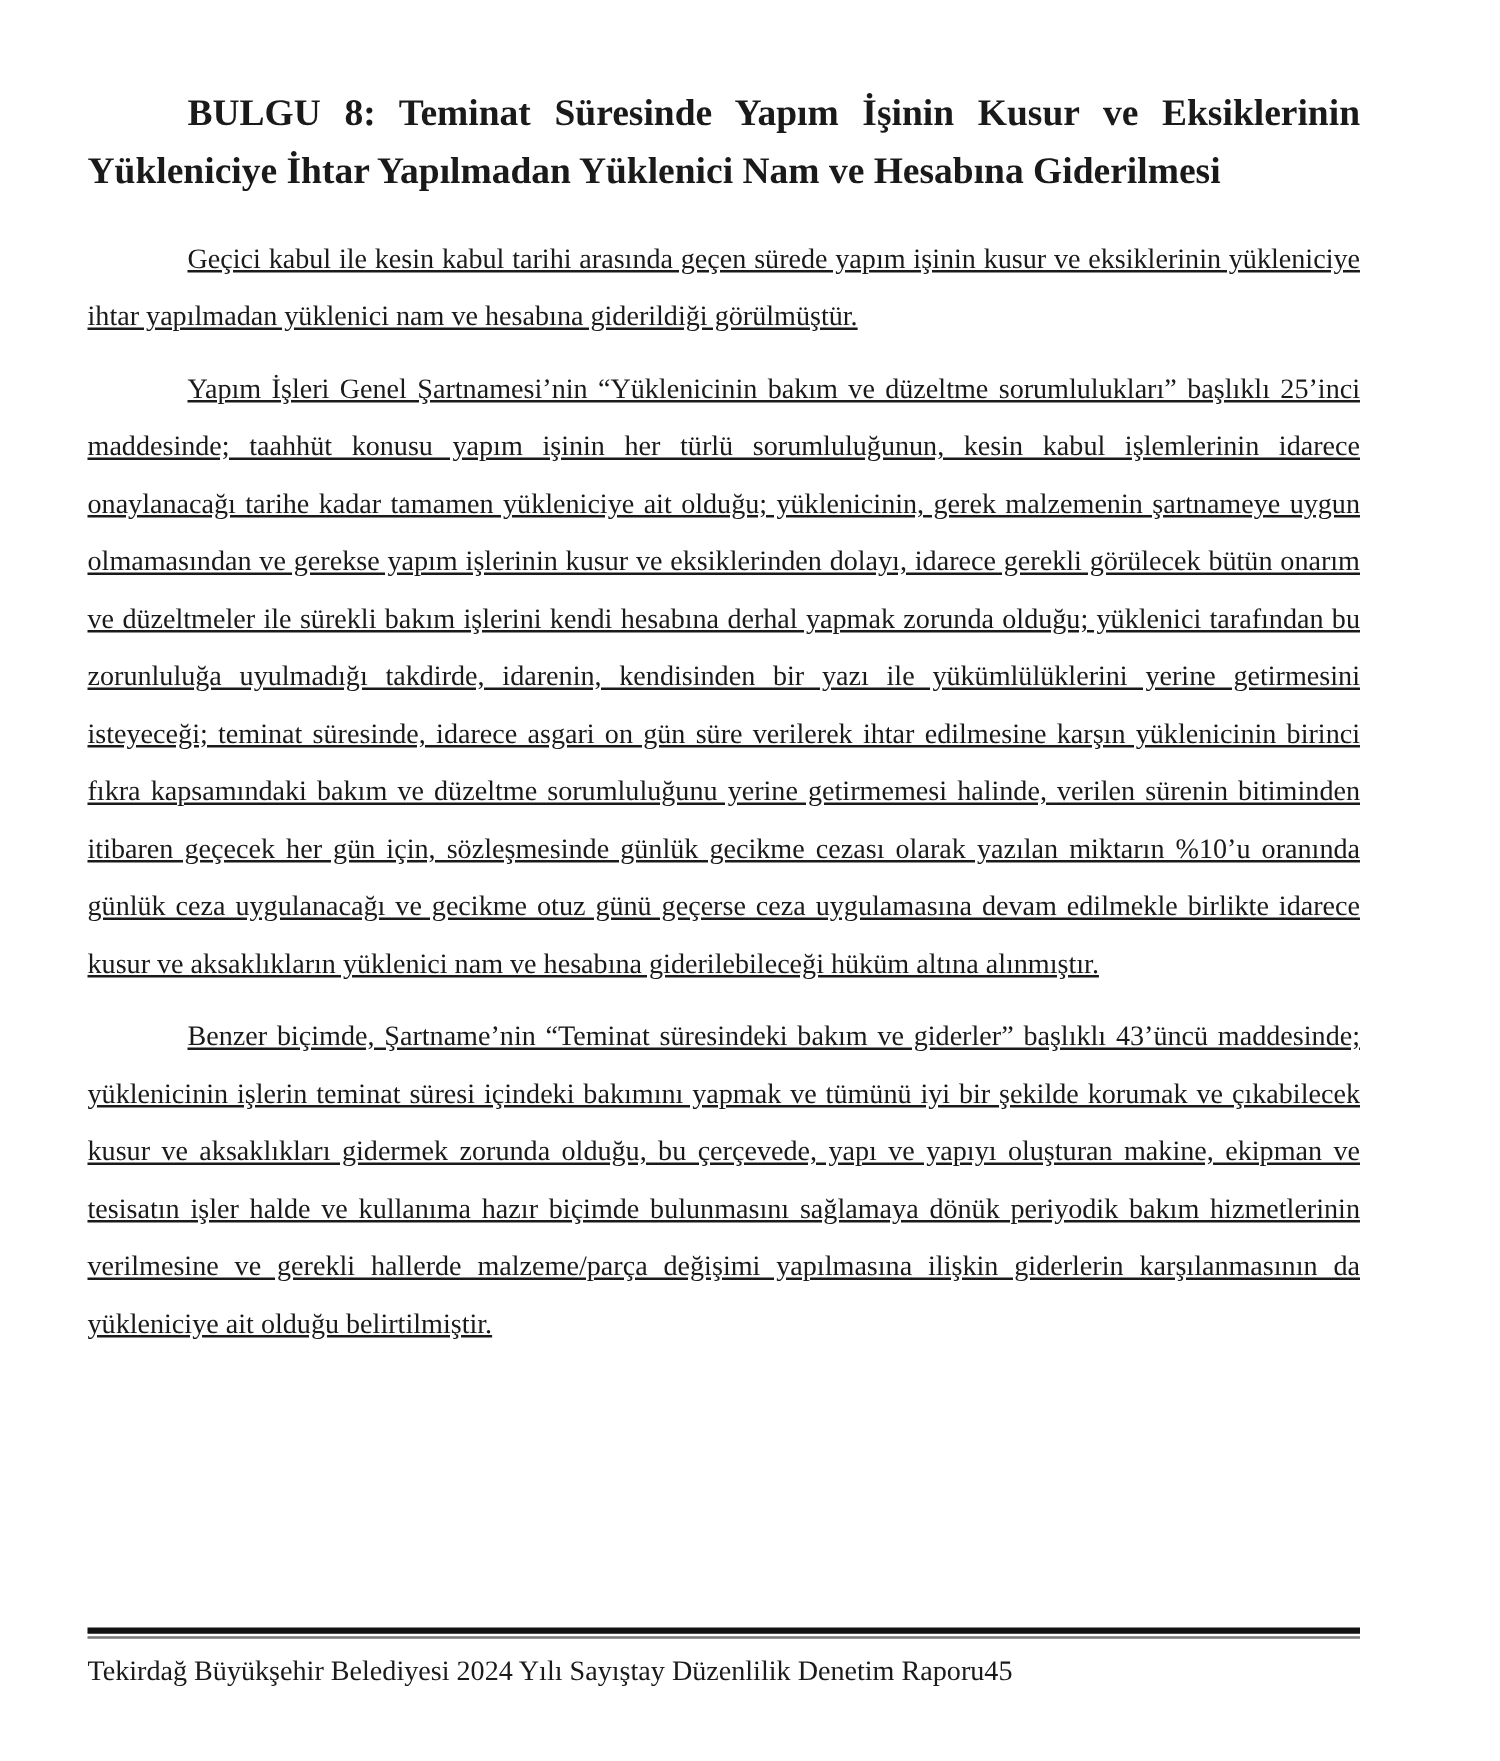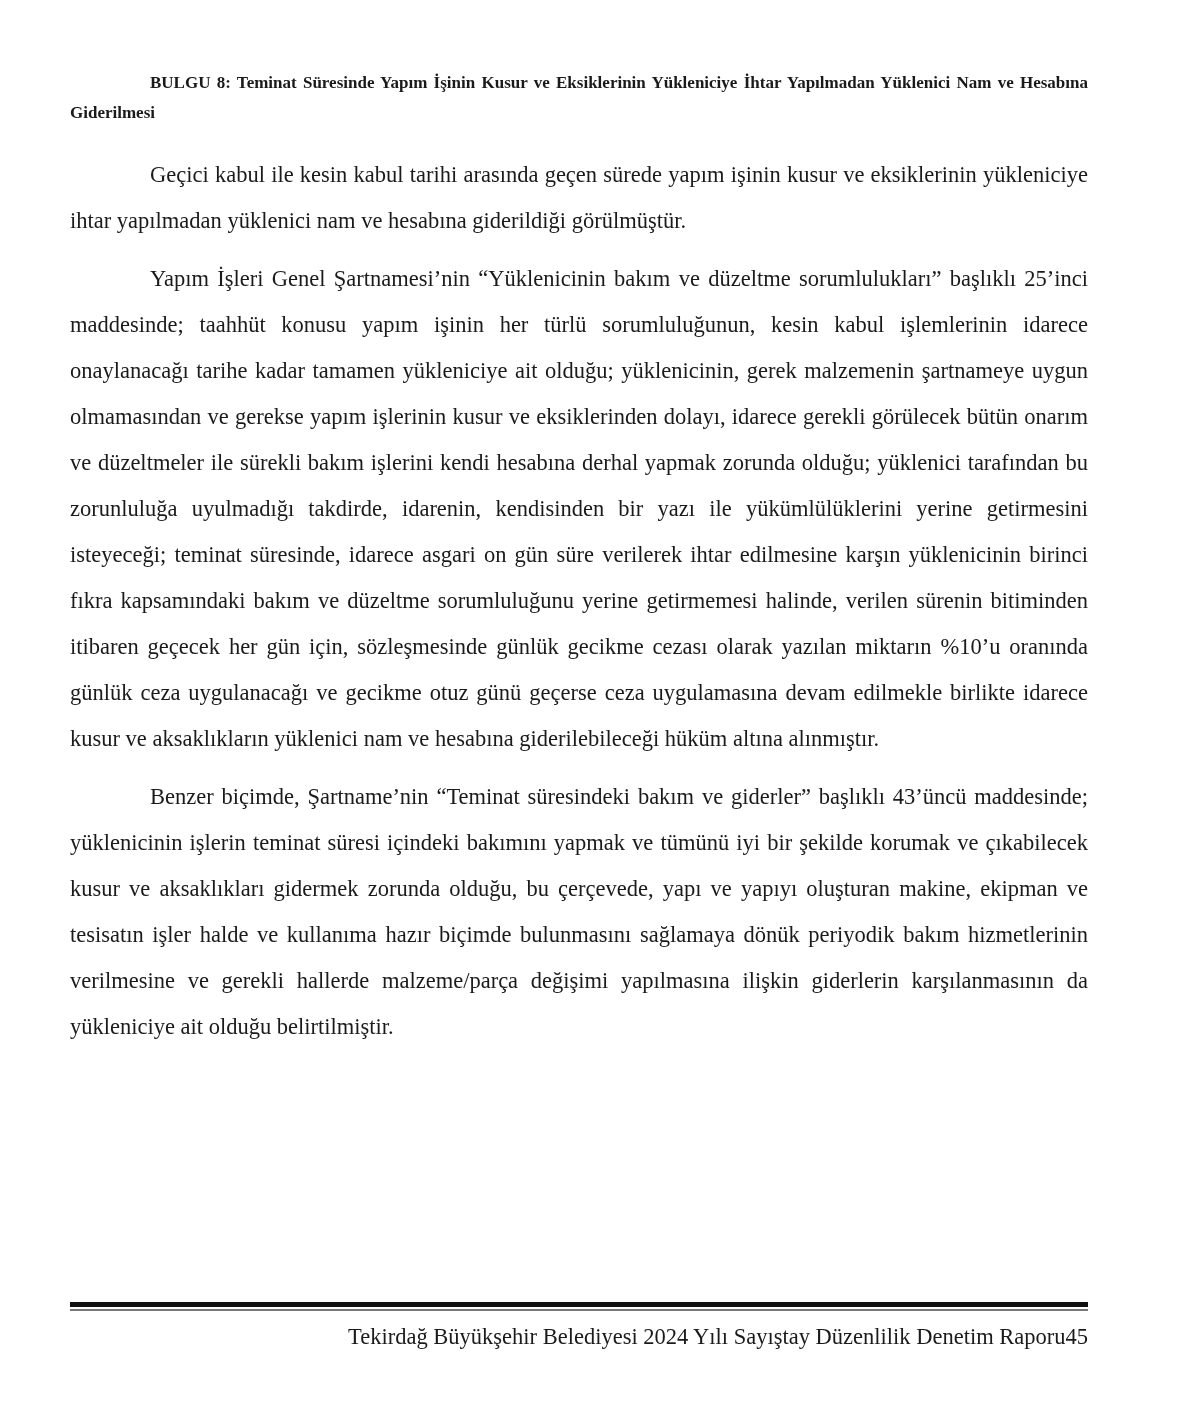--- a/index.html
+++ b/index.html
@@ -1,26 +1,26 @@
 <!DOCTYPE html>
 <html><head>
 <meta charset="utf-8">
 <style>
   html, body { margin: 0; padding: 0; background: #ffffff; }
   body { width: 1200px; height: 1409px; position: relative; overflow: hidden;
          font-family: "Liberation Serif", "DejaVu Serif", serif; color: #1a1a1a; }
   .page { position: absolute; left: 70px; top: 68px; width: 1018px; }
-  .heading { font-weight: bold; font-size: 17px; line-height: 30px; text-align: justify;
+  .heading { font-weight: bold; font-size: 30px; line-height: 46px; text-align: justify;
              text-indent: 80px; margin: 0 0 24px 0; }
   .para { font-size: 22.5px; line-height: 46px; text-align: justify; text-indent: 80px;
-          margin: 0 0 12px 0; }
+          margin: 0 0 12px 0; text-decoration: underline; }
   .footer { position: absolute; left: 70px; top: 1302px; width: 1018px; }
   .rule-thick { height: 5px; background: #111; }
   .rule-thin { height: 2px; background: #777; margin-top: 2px; }
-  .footer-row { display: flex; justify-content: flex-end; font-size: 22.5px;
+  .footer-row { display: flex; justify-content: flex-start; font-size: 22.5px;
                 margin-top: 12px; line-height: 28px; }
 </style>
 </head>
 <body>
 
 <div class="page">
   <p class="heading">BULGU 8: Teminat Süresinde Yapım İşinin Kusur ve Eksiklerinin Yükleniciye İhtar Yapılmadan Yüklenici Nam ve Hesabına Giderilmesi</p>
   <p class="para">Geçici kabul ile kesin kabul tarihi arasında geçen sürede yapım işinin kusur ve eksiklerinin yükleniciye ihtar yapılmadan yüklenici nam ve hesabına giderildiği görülmüştür.</p>
   <p class="para">Yapım İşleri Genel Şartnamesi’nin “Yüklenicinin bakım ve düzeltme sorumlulukları” başlıklı 25’inci maddesinde; taahhüt konusu yapım işinin her türlü sorumluluğunun, kesin kabul işlemlerinin idarece onaylanacağı tarihe kadar tamamen yükleniciye ait olduğu; yüklenicinin, gerek malzemenin şartnameye uygun olmamasından ve gerekse yapım işlerinin kusur ve eksiklerinden dolayı, idarece gerekli görülecek bütün onarım ve düzeltmeler ile sürekli bakım işlerini kendi hesabına derhal yapmak zorunda olduğu; yüklenici tarafından bu zorunluluğa uyulmadığı takdirde, idarenin, kendisinden bir yazı ile yükümlülüklerini yerine getirmesini isteyeceği; teminat süresinde, idarece asgari on gün süre verilerek ihtar edilmesine karşın yüklenicinin birinci fıkra kapsamındaki bakım ve düzeltme sorumluluğunu yerine getirmemesi halinde, verilen sürenin bitiminden itibaren geçecek her gün için, sözleşmesinde günlük gecikme cezası olarak yazılan miktarın %10’u oranında günlük ceza uygulanacağı ve gecikme otuz günü geçerse ceza uygulamasına devam edilmekle birlikte idarece kusur ve aksaklıkların yüklenici nam ve hesabına giderilebileceği hüküm altına alınmıştır.</p>
   <p class="para">Benzer biçimde, Şartname’nin “Teminat süresindeki bakım ve giderler” başlıklı 43’üncü maddesinde; yüklenicinin işlerin teminat süresi içindeki bakımını yapmak ve tümünü iyi bir şekilde korumak ve çıkabilecek kusur ve aksaklıkları gidermek zorunda olduğu, bu çerçevede, yapı ve yapıyı oluşturan makine, ekipman ve tesisatın işler halde ve kullanıma hazır biçimde bulunmasını sağlamaya dönük periyodik bakım hizmetlerinin verilmesine ve gerekli hallerde malzeme/parça değişimi yapılmasına ilişkin giderlerin karşılanmasının da yükleniciye ait olduğu belirtilmiştir.</p>

